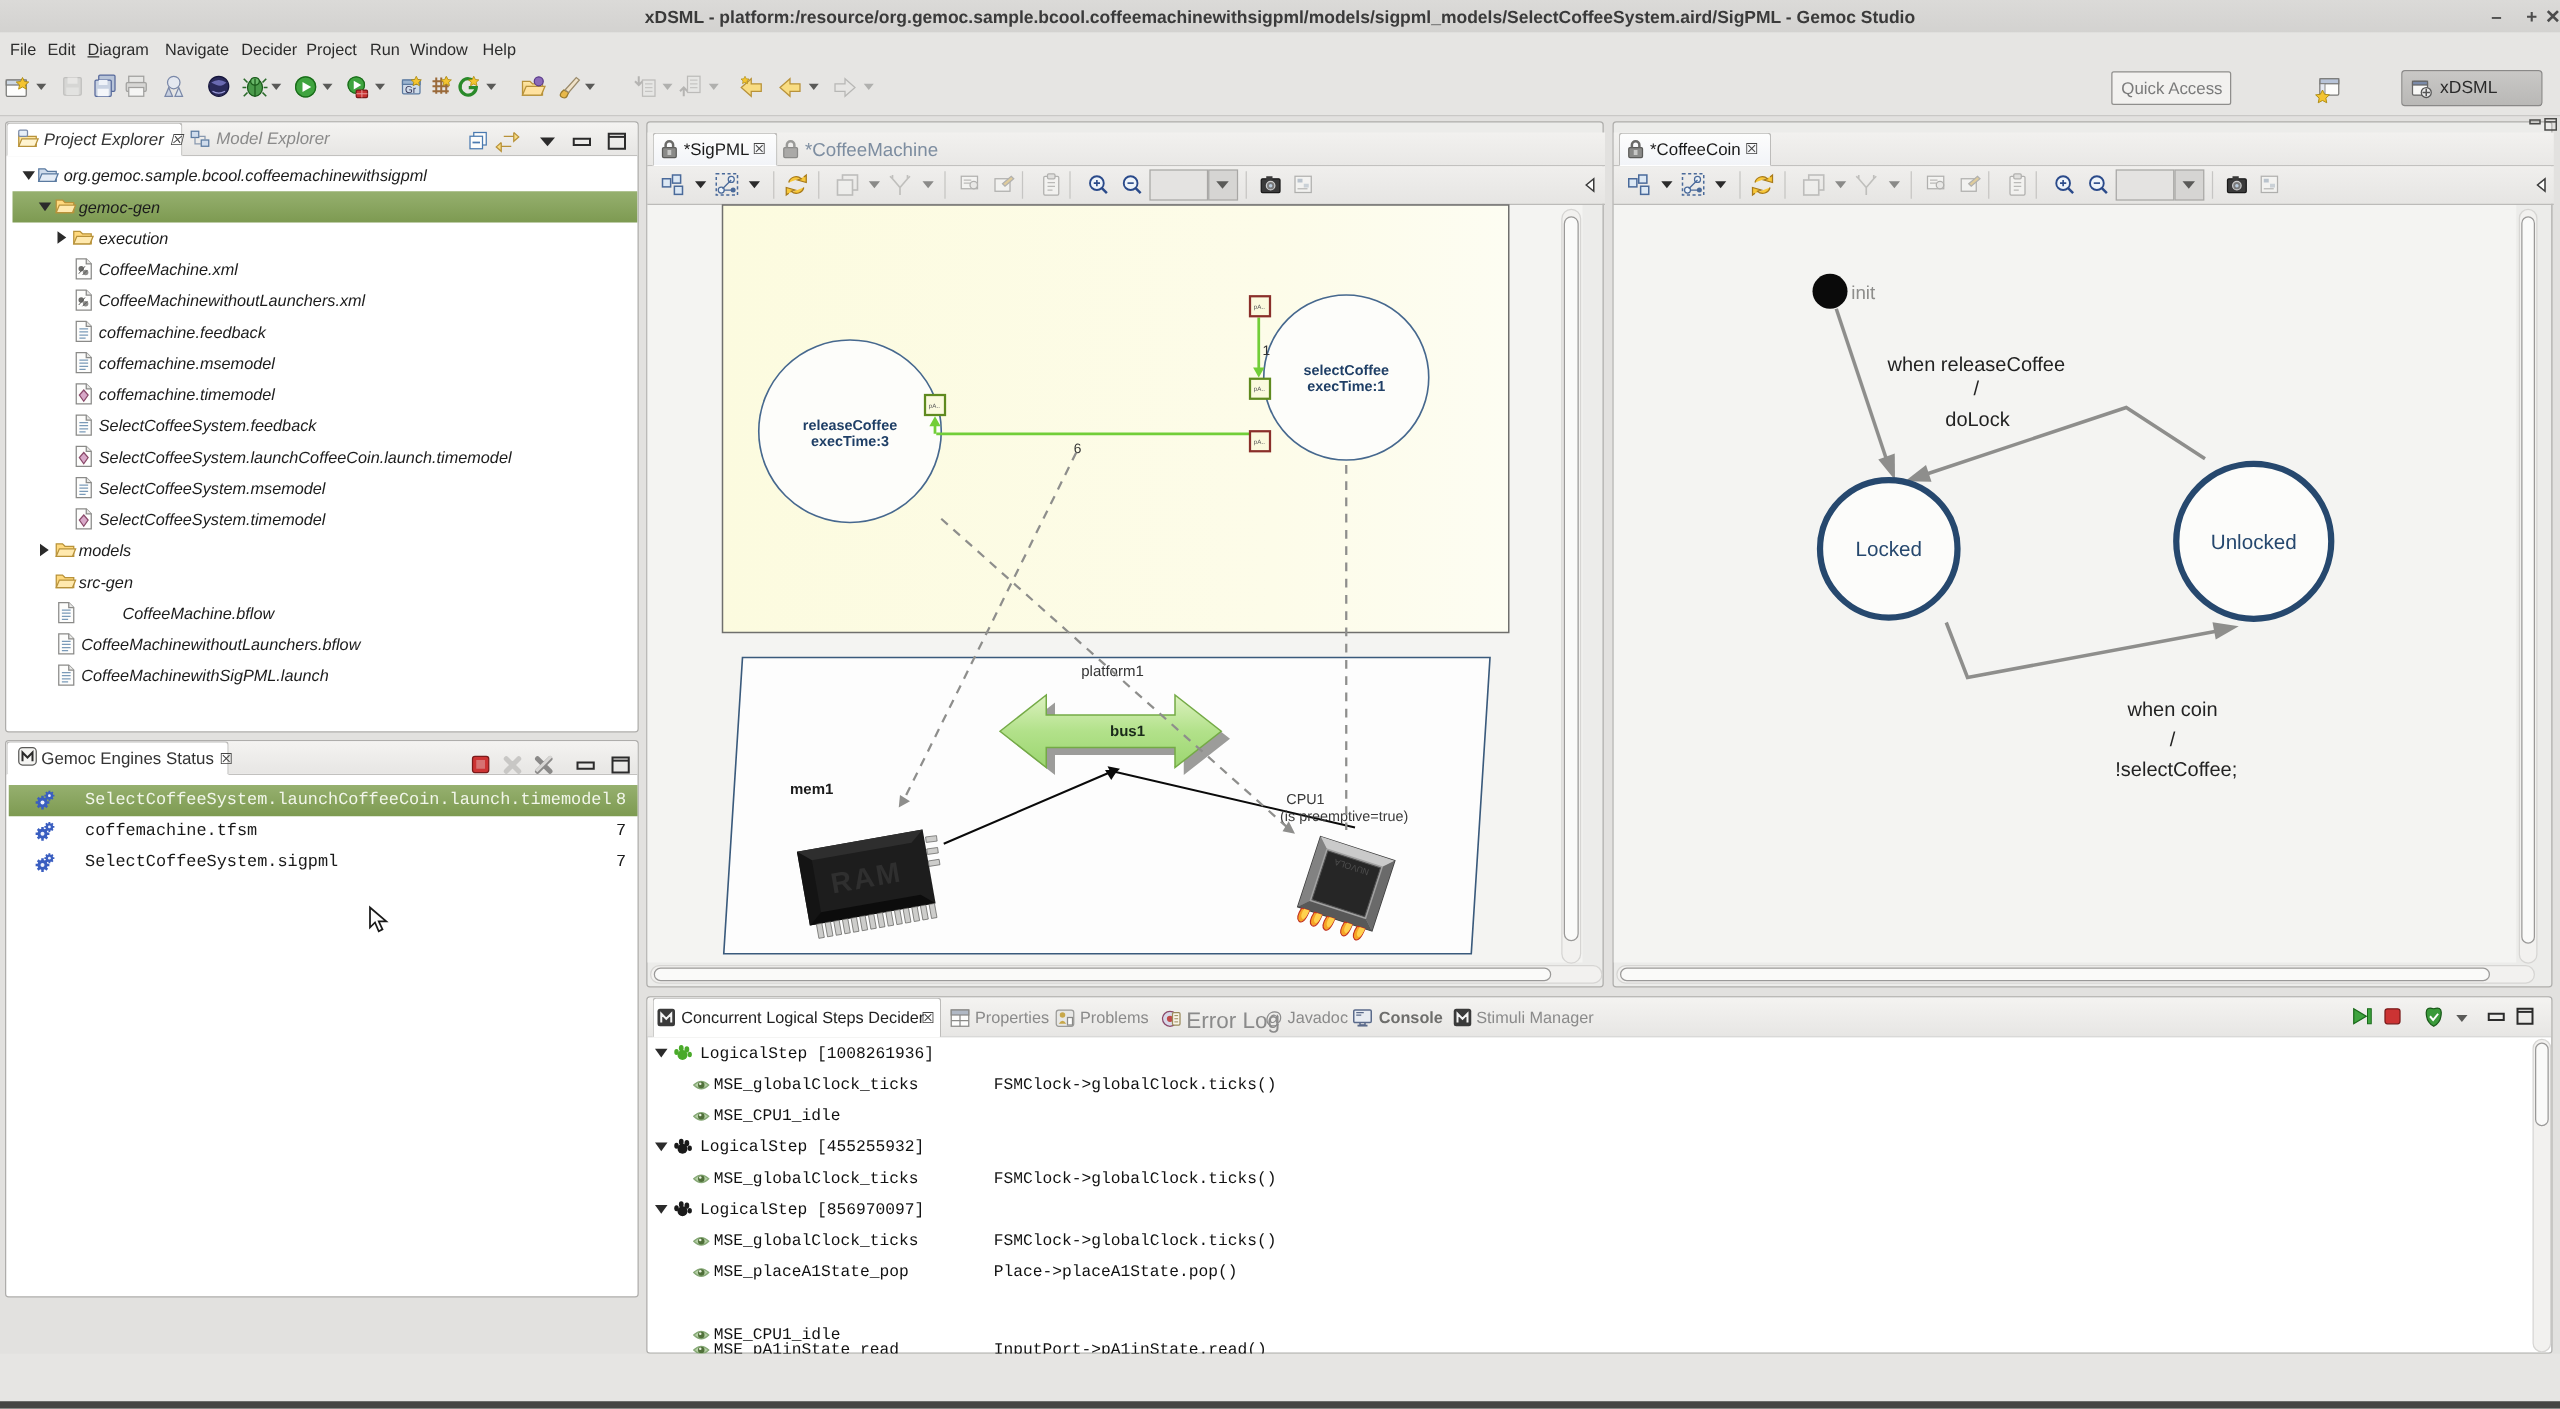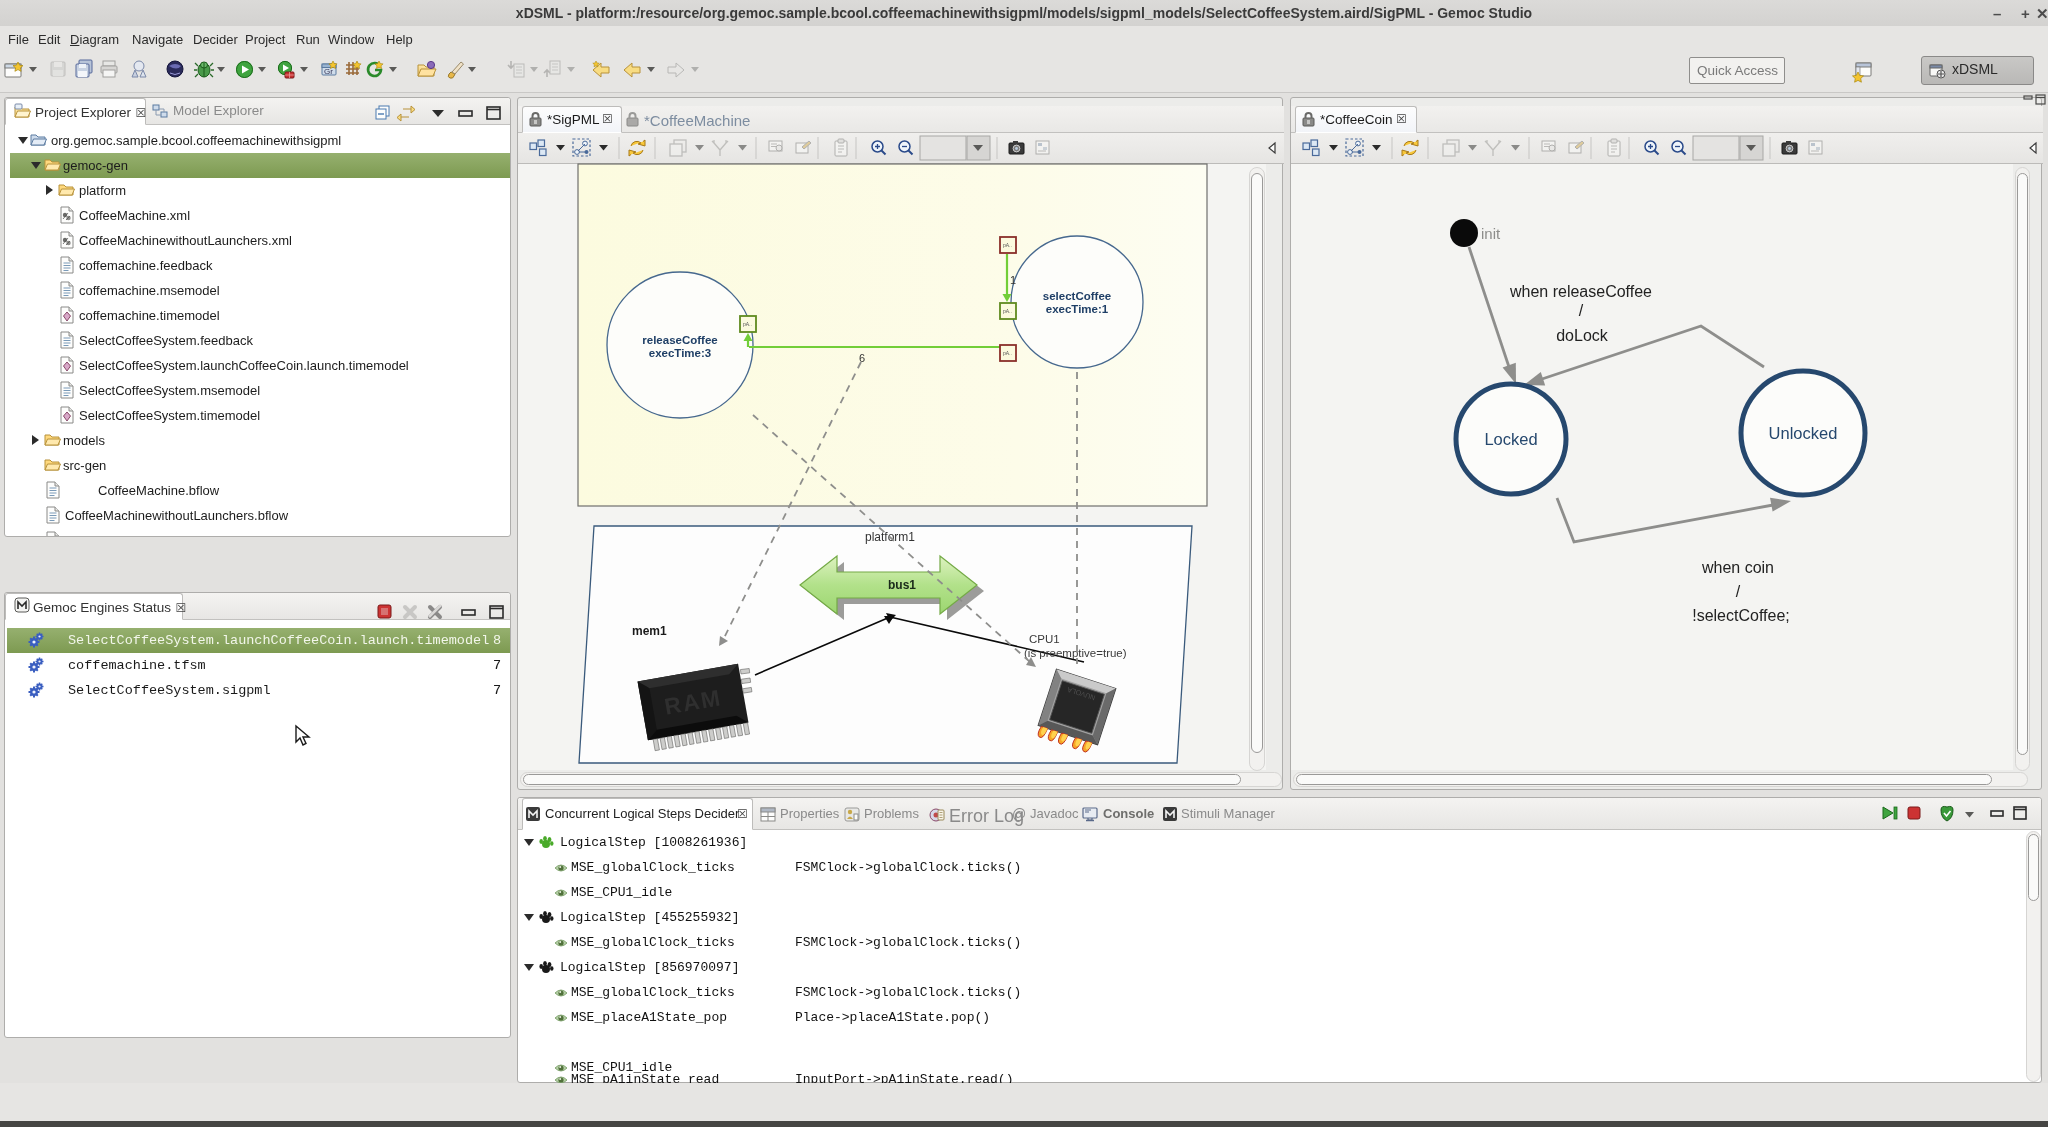--- a/index.html
+++ b/index.html
@@ -204,21 +204,21 @@
 </svg>
 <div class="abs" style="left:1921px; top:56px; width:113px; height:29px; background:linear-gradient(#c9c8c6,#b9b8b6); border:1px solid #8a8988; border-radius:3px;"></div>
 <svg class="abs" style="left:1929px; top:62px;" width="18" height="18" viewBox="0 0 18 18">
   <rect x="1" y="3" width="12" height="11" rx="1" fill="#f8f8f6" stroke="#666"></rect>
   <rect x="1" y="3" width="12" height="3" fill="#7a8aa8" stroke="#666"></rect>
   <circle cx="12" cy="12" r="4" fill="#e8e8e8" stroke="#555"></circle>
   <path d="M12 9 v6 M9 12 h6" stroke="#555" stroke-width="1.2"></path>
 </svg>
 <div class="abs" style="left:1952px; top:61px; font-size:14px; color:#2a2a2a;">xDSML</div>
 
-<div class="abs panel" style="left:4px; top:97px; width:507px; height:440px;">
+<div class="abs panel" style="left:4px; top:97px; width:507px; height:489px;font-style:italic;">
   <div class="tabrow"></div>
   <div class="tab-active" style="left:0px; width:141px;"></div>
   <svg class="abs" style="left:9px; top:5px;" width="17" height="17" viewBox="0 0 17 17">
     <path d="M1 4 h5 l2 2 h7 v8 h-14 z" fill="#ffe6a0" stroke="#b8923a"></path>
     <path d="M1 14 l2.5 -6 h13 l-2.5 6 z" fill="#fff4d0" stroke="#b8923a"></path>
     <rect x="1" y="1" width="7" height="5" rx="1" fill="#e8f0f8" stroke="#7a8aa8"></rect>
   </svg>
   <div class="abs" style="left:30px; top:5px;">
     <span class="tablbl">Project Explorer</span> <span class="tabx">☒</span>
   </div>
@@ -283,21 +283,21 @@
       <svg class="icon" style="left:39px; top:4px;" width="17" height="17">
           <use href="#sym-fold"></use>
         </svg>
       <span class="abs" style="left:58px;">gemoc-gen</span>
     </div>
     <div class="trow" style="top:53px;">
       <span class="arr-closed abs" style="left:41px; top:7px;"></span>
       <svg class="icon" style="left:53px; top:4px;" width="17" height="17">
           <use href="#sym-fold"></use>
         </svg>
-      <span class="abs" style="left:74px;">platform</span>
+      <span class="abs" style="left:74px;">execution</span>
     </div>
     <div class="trow" style="top:78px;">
       <svg class="icon" style="left:54px; top:4px;" width="17" height="17">
           <use href="#sym-xml"></use>
         </svg>
       <span class="abs" style="left:74px;">CoffeeMachine.xml</span>
     </div>
     <div class="trow" style="top:103px;">
       <svg class="icon" style="left:54px; top:4px;" width="17" height="17">
           <use href="#sym-xml"></use>

